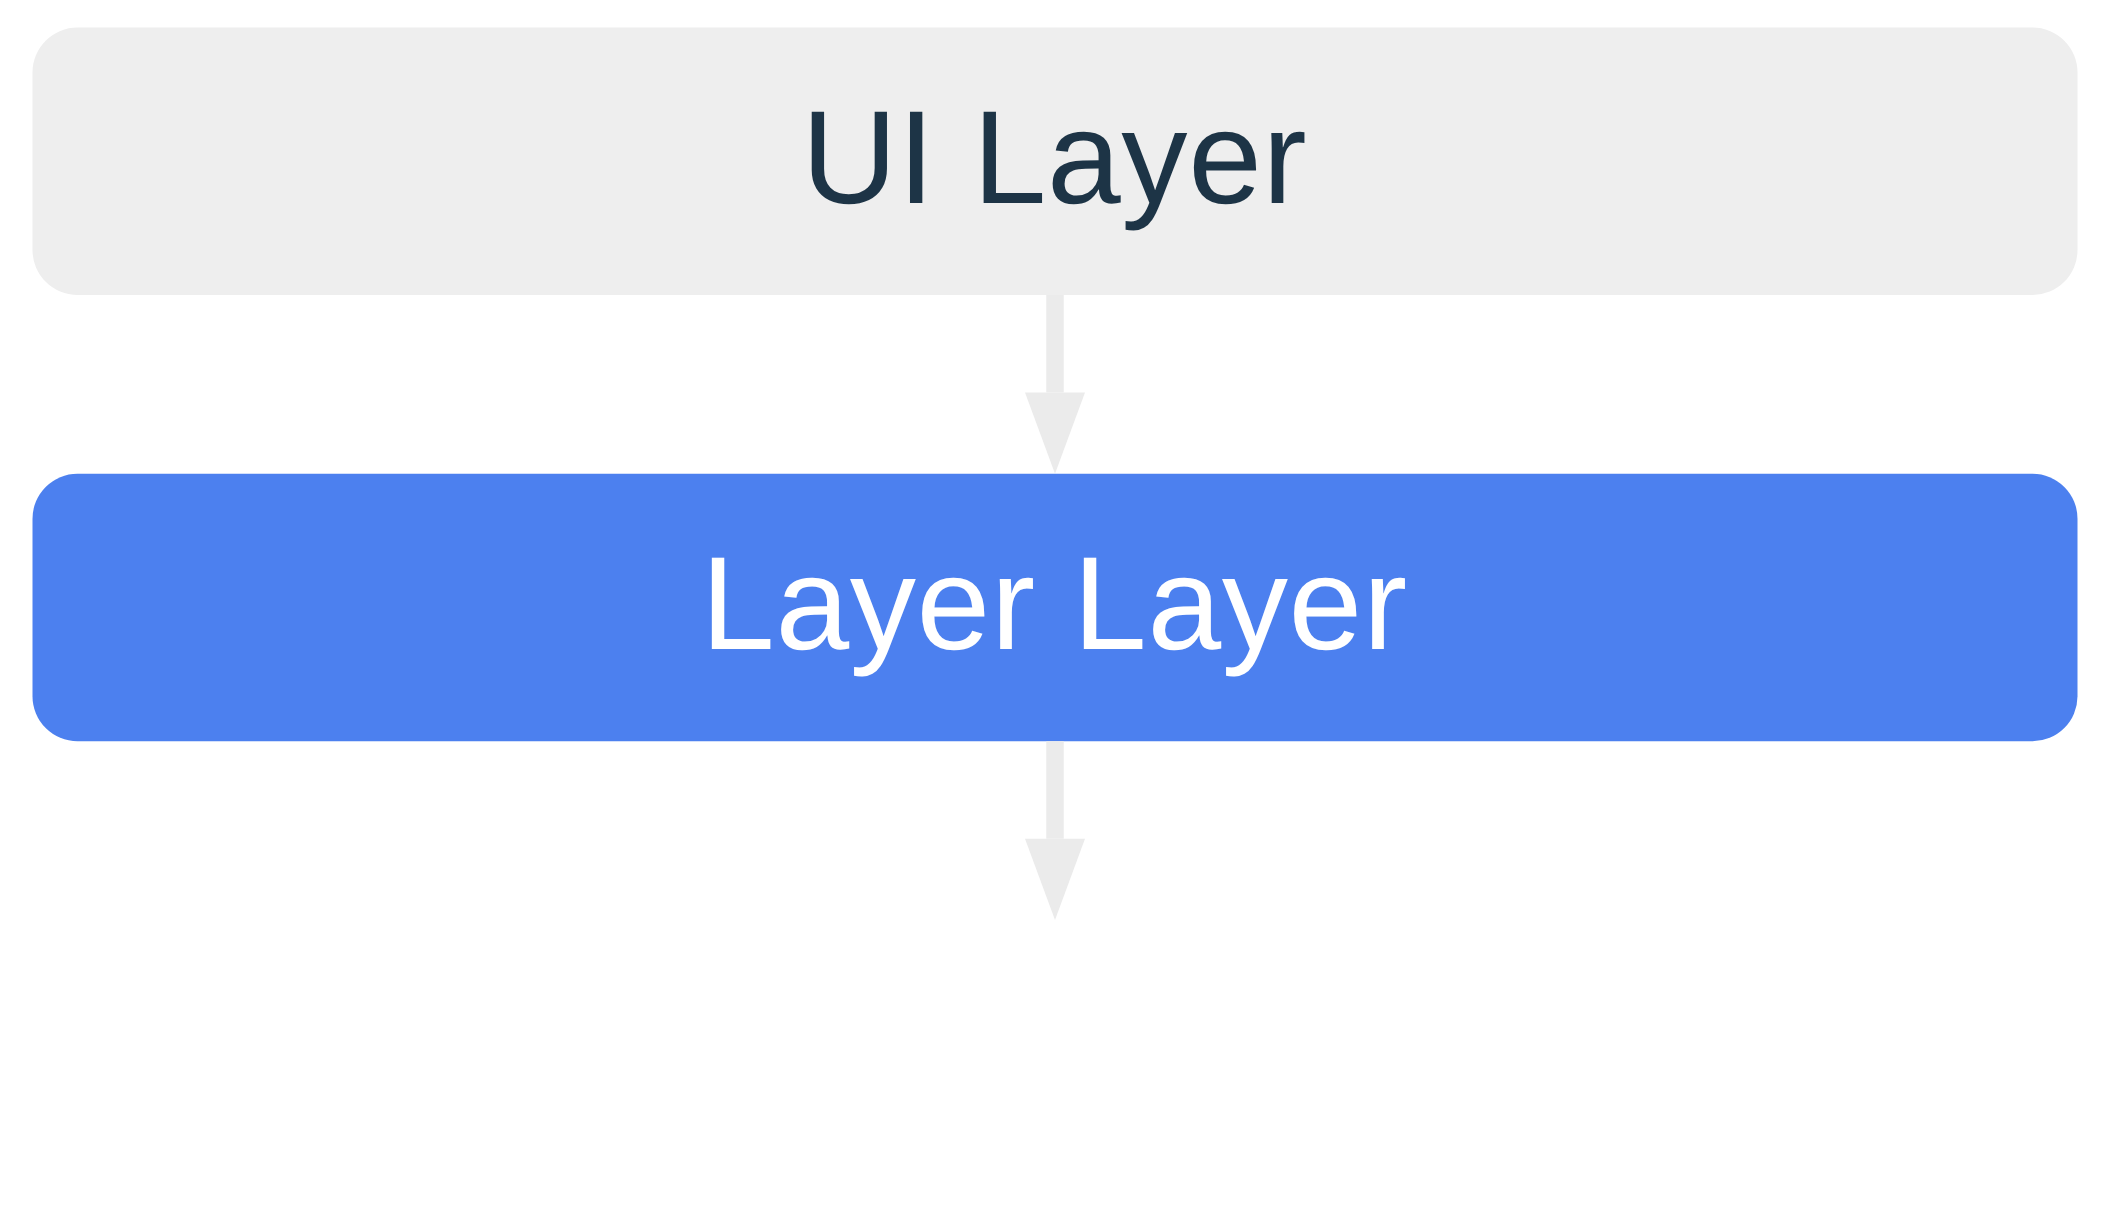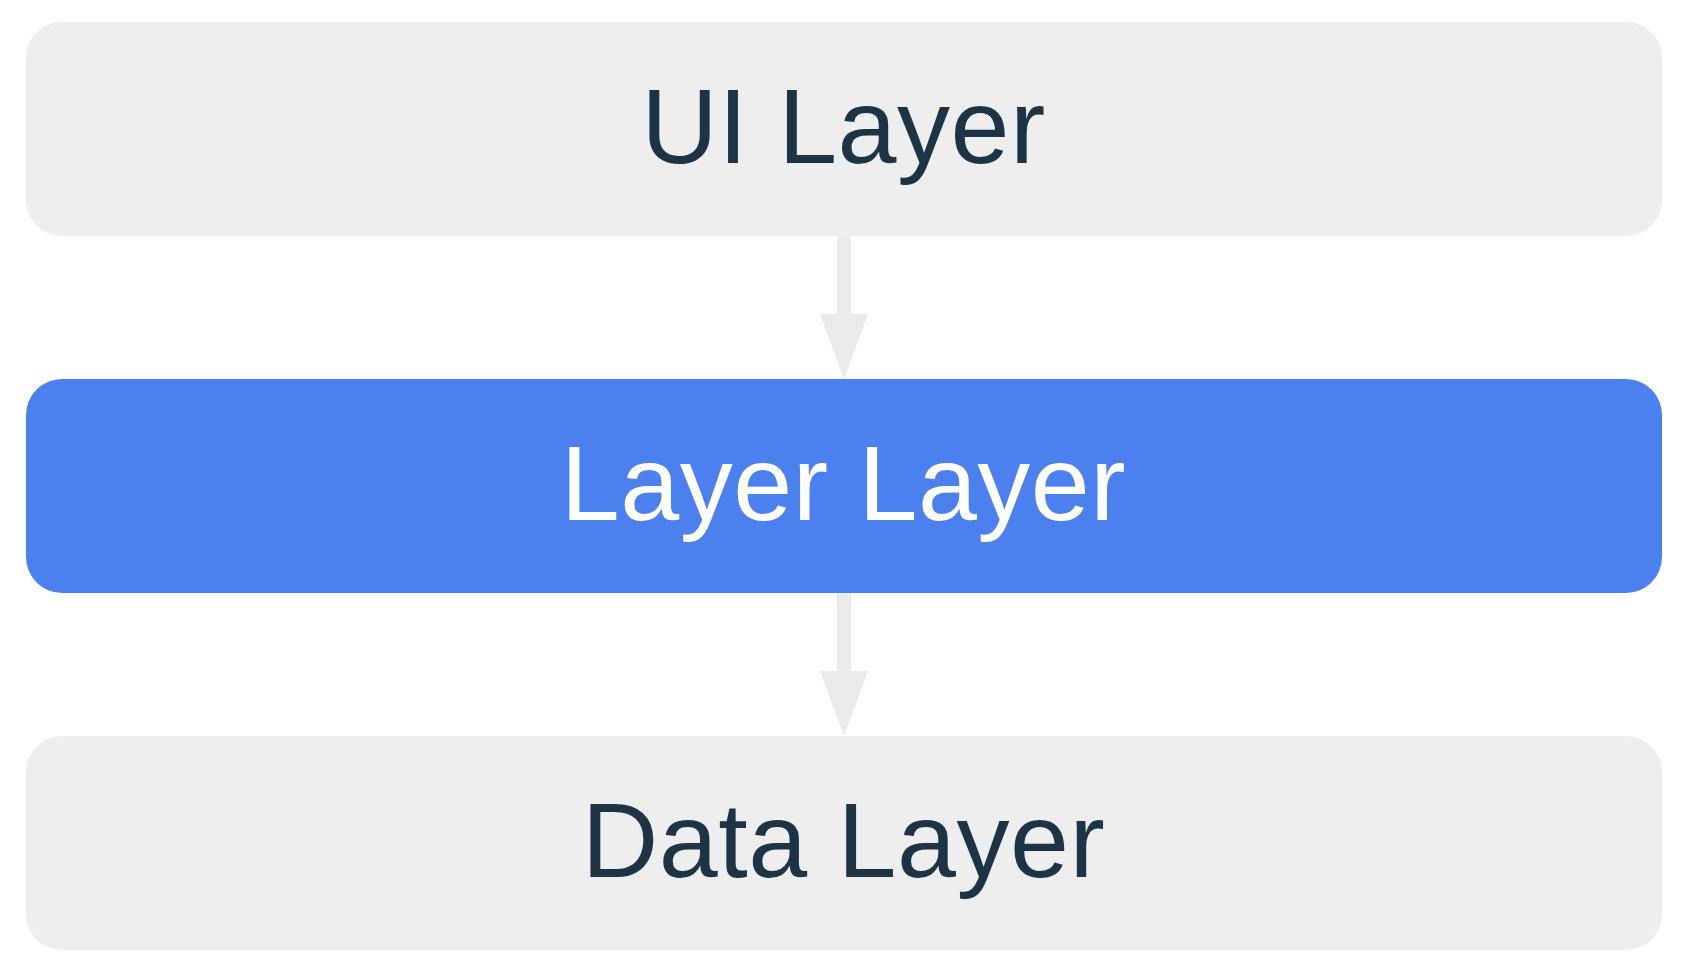--- a/index.html
+++ b/index.html
@@ -83,17 +83,14 @@
 
   <div class="layer-box highlight">
     <span class="layer-label">Layer Layer</span>
   </div>
 
   <div class="arrow">
     <div class="shaft"></div>
     <div class="head"></div>
   </div>
 
-  <div class="layer-box default">
-    <span class="layer-label">Data Layer</span>
-  </div>
 
 </div>
 
 </body></html>

